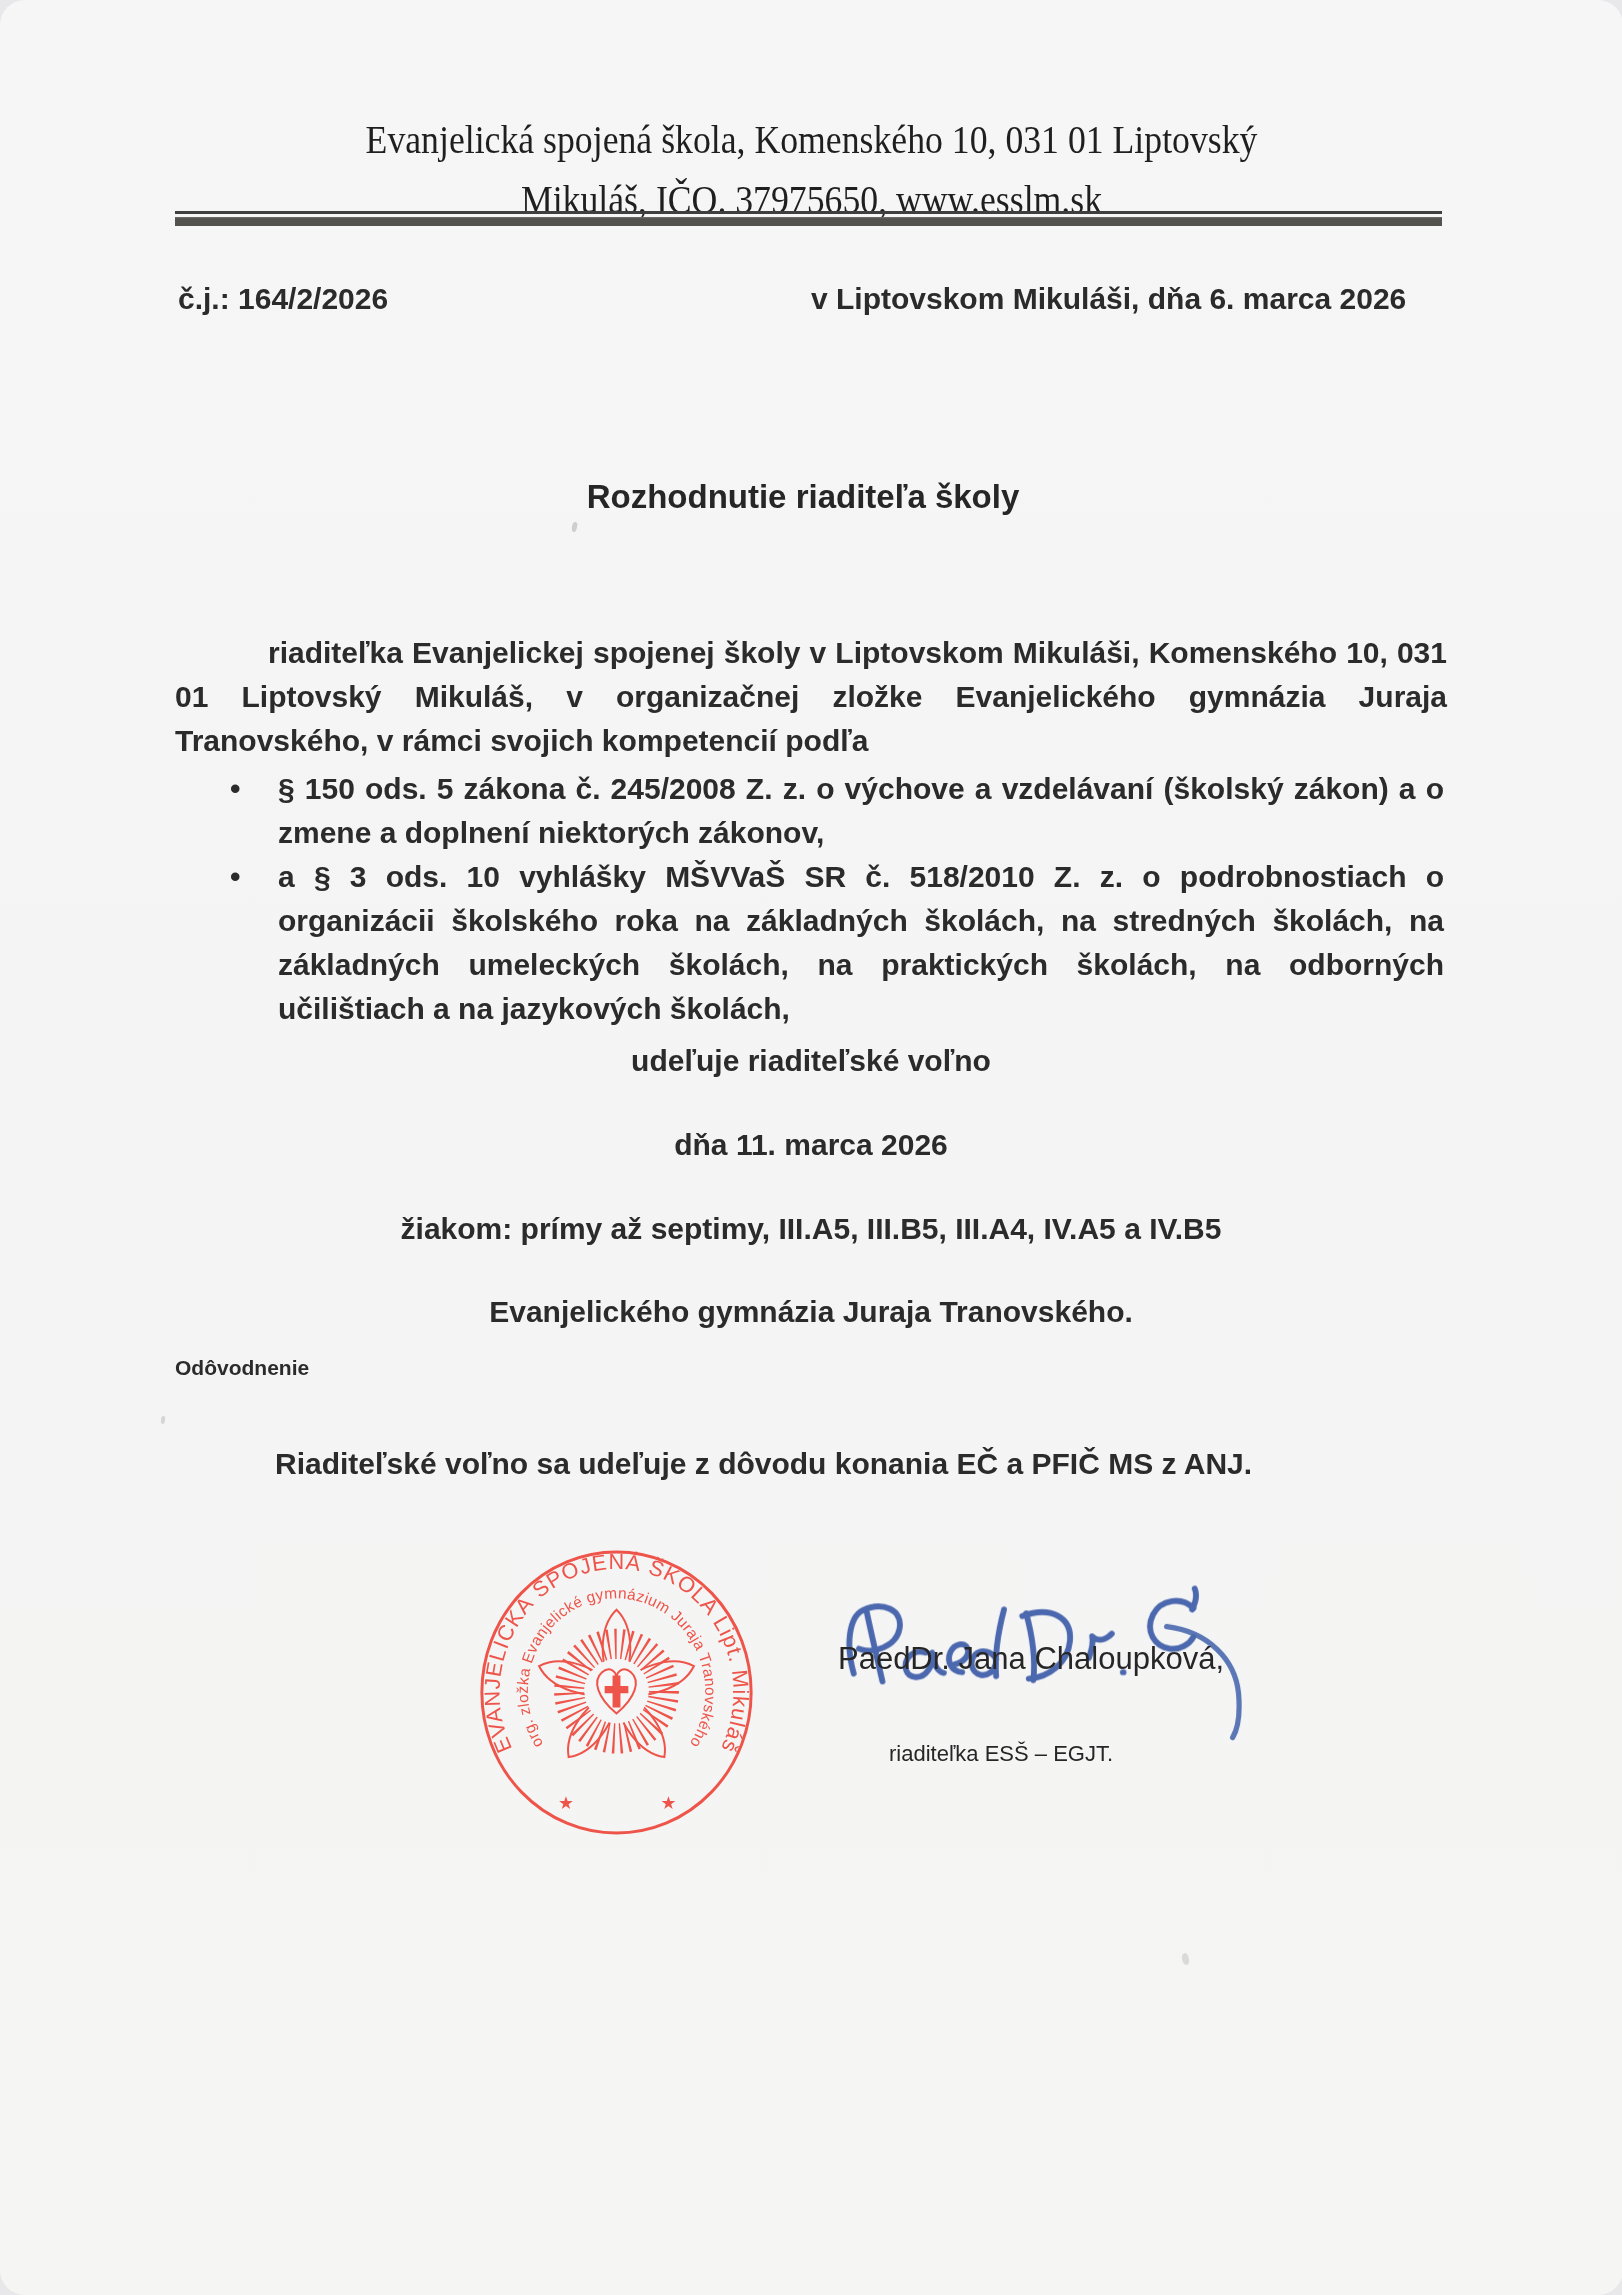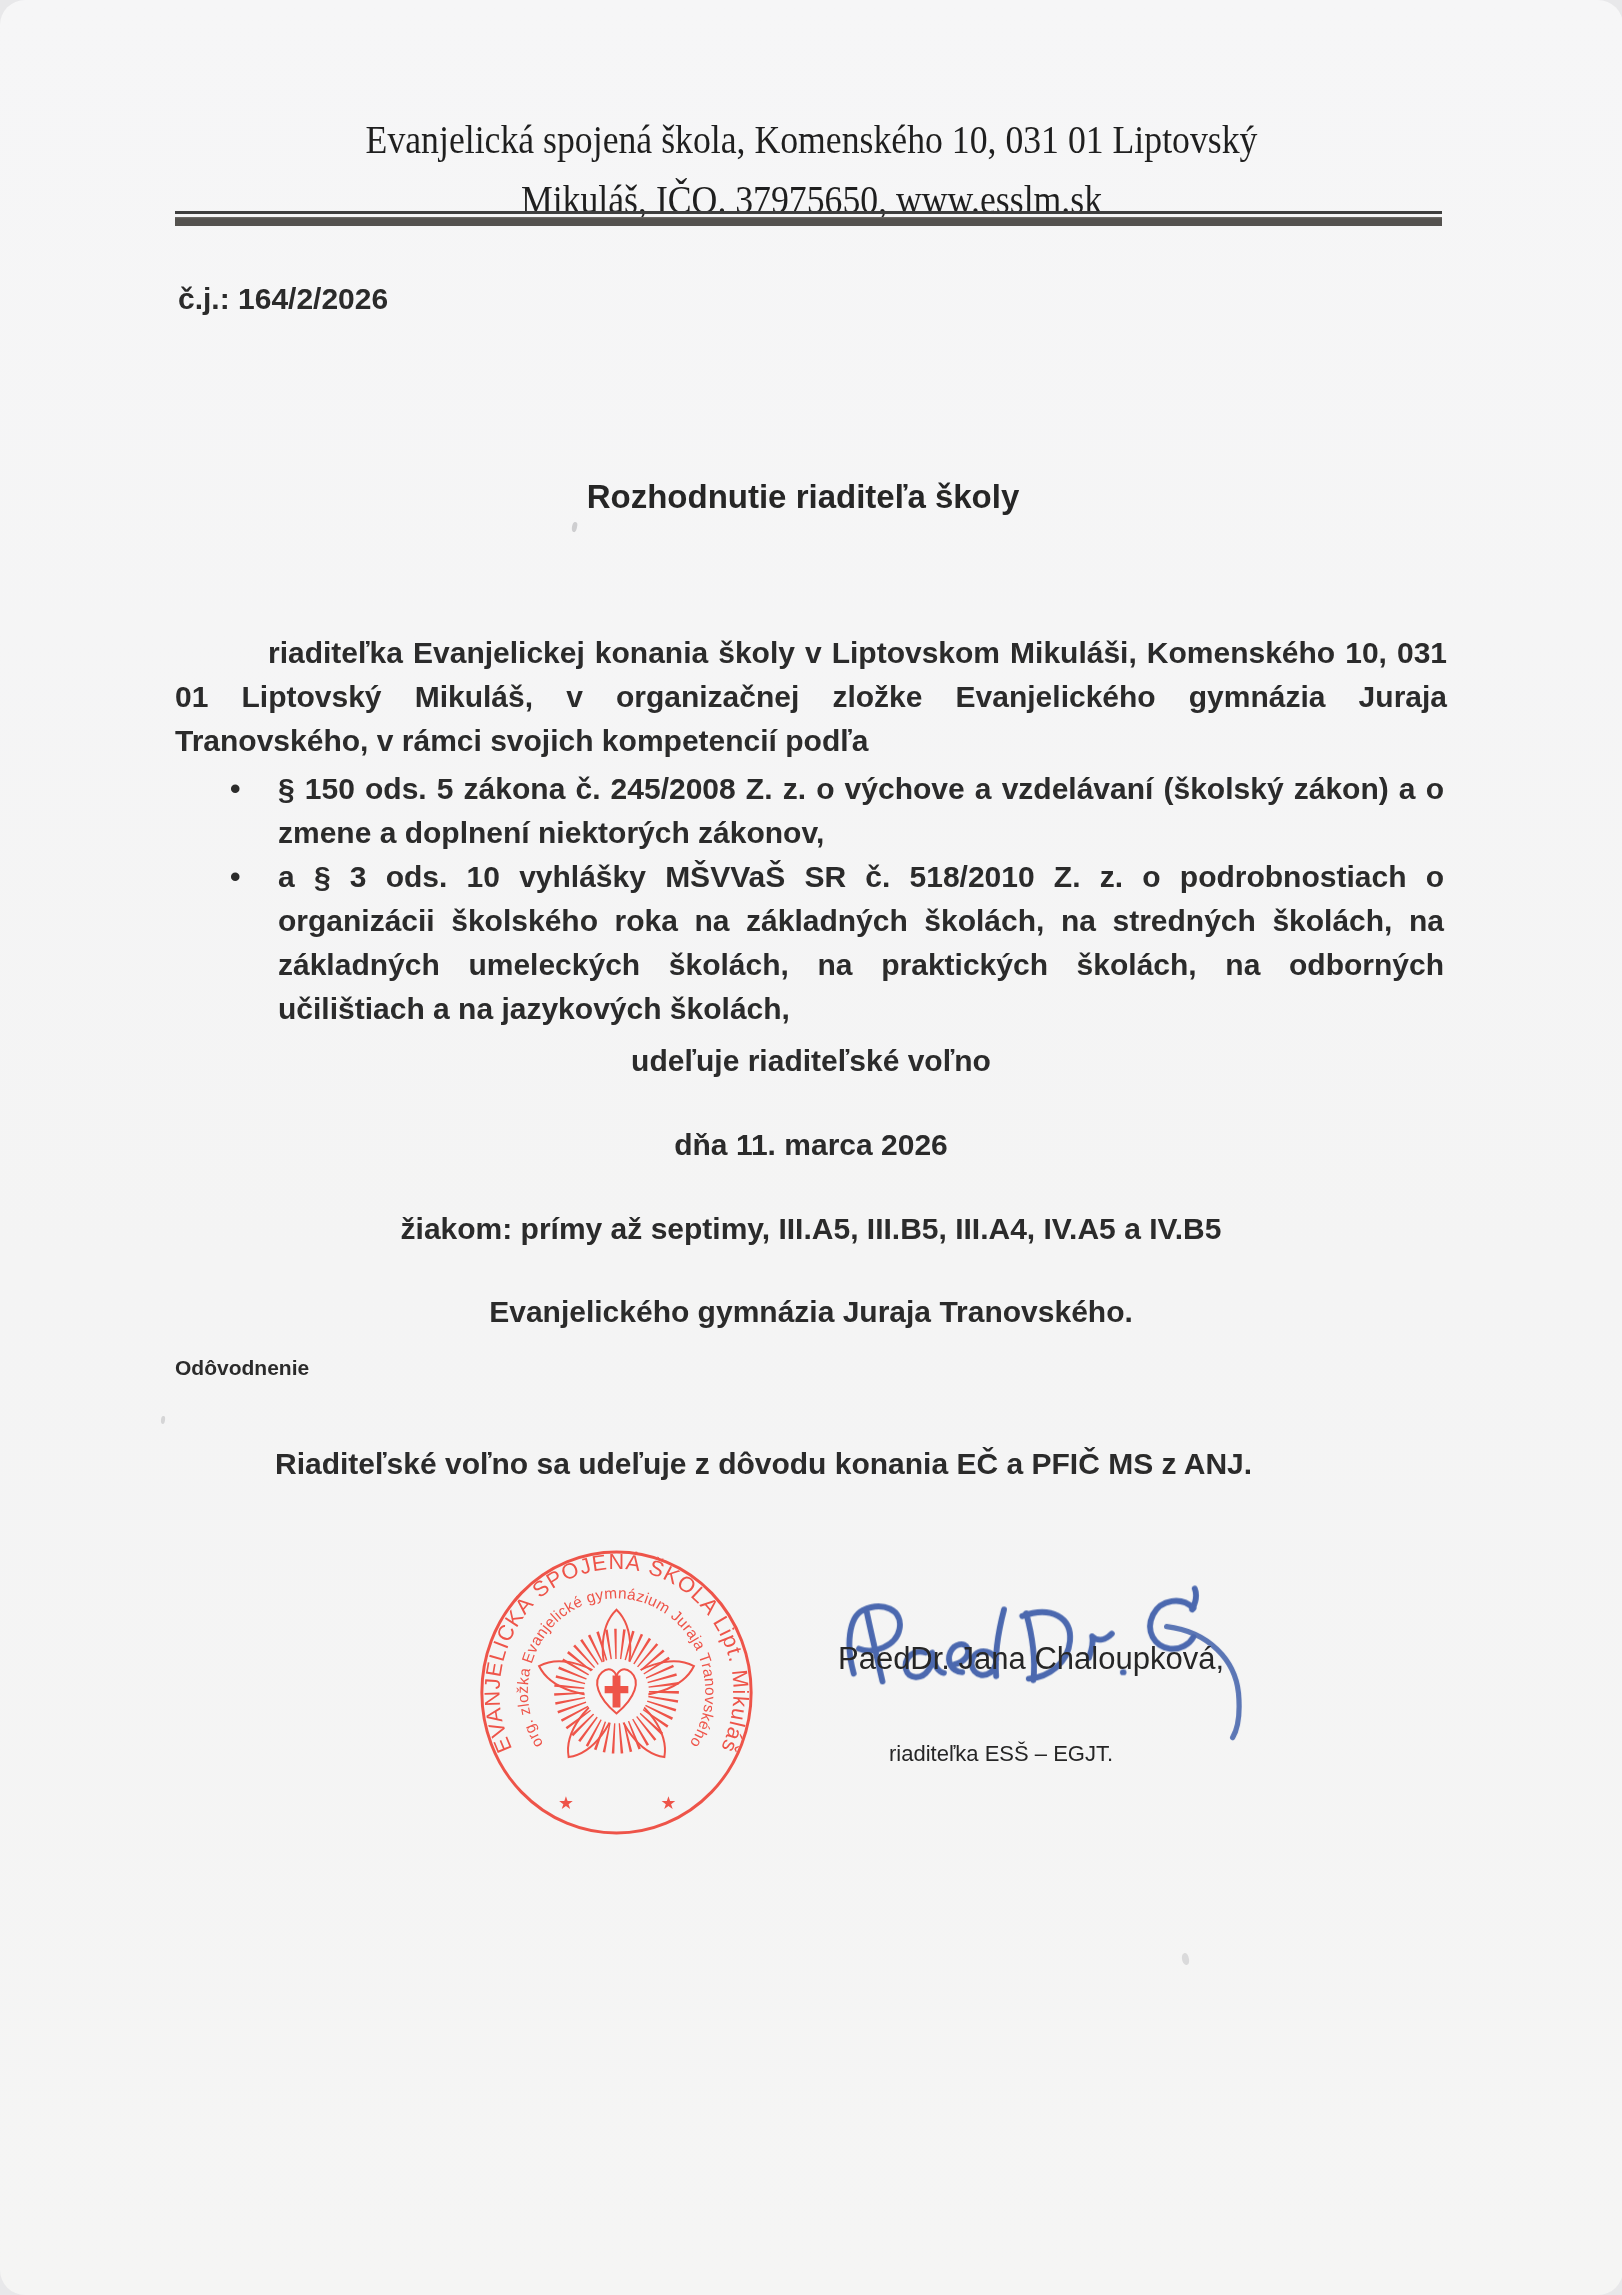--- a/index.html
+++ b/index.html
@@ -69,24 +69,25 @@
 <div id="page">
 
   <div class="abs letterhead">
     <div>Evanjelická spojená škola, Komenského 10, 031 01 Liptovský</div>
     <div>Mikuláš, IČO. 37975650, www.esslm.sk</div>
   </div>
   <div class="abs rule-thin"></div>
   <div class="abs rule-thick"></div>
 
   <div class="abs body-txt meta-row ref">č.j.: 164/2/2026</div>
+  <div class="abs body-txt meta-row place-date">v Liptovskom Mikuláši, dňa 6. marca 2026</div>
 
   <div class="abs doc-title">Rozhodnutie riaditeľa školy</div>
 
-  <p class="abs body-txt intro"><span>riaditeľka </span><b>Evanjelickej konania školy v Liptovskom Mikuláši</b><span>, Komenského 10, 031 01 Liptovský Mikuláš, v organizačnej zložke </span><b>Evanjelického gymnázia Juraja Tranovského</b><span>,  v rámci svojich kompetencií podľa</span></p>
+  <p class="abs body-txt intro"><span>riaditeľka </span><b>Evanjelickej spojenej školy v Liptovskom Mikuláši</b><span>, Komenského 10, 031 01 Liptovský Mikuláš, v organizačnej zložke </span><b>Evanjelického gymnázia Juraja Tranovského</b><span>,  v rámci svojich kompetencií podľa</span></p>
 
   <ul class="abs body-txt legal">
     <li>
       <span class="blt">•</span>
       <span class="li-text"><b>§ 150 ods. 5 zákona č. 245/2008 Z. z.</b><span> o výchove a vzdelávaní (školský zákon) a o zmene a doplnení niektorých zákonov,</span></span>
     </li>
     <li>
       <span class="blt">•</span>
       <span class="li-text"><span>a </span><b>§ 3 ods. 10 vyhlášky MŠVVaŠ SR č. 518/2010 Z. z.</b><span> o podrobnostiach o organizácii školského roka na základných školách, na stredných školách, na základných umeleckých školách, na praktických školách, na odborných učilištiach a na jazykových školách,</span></span>
     </li>

